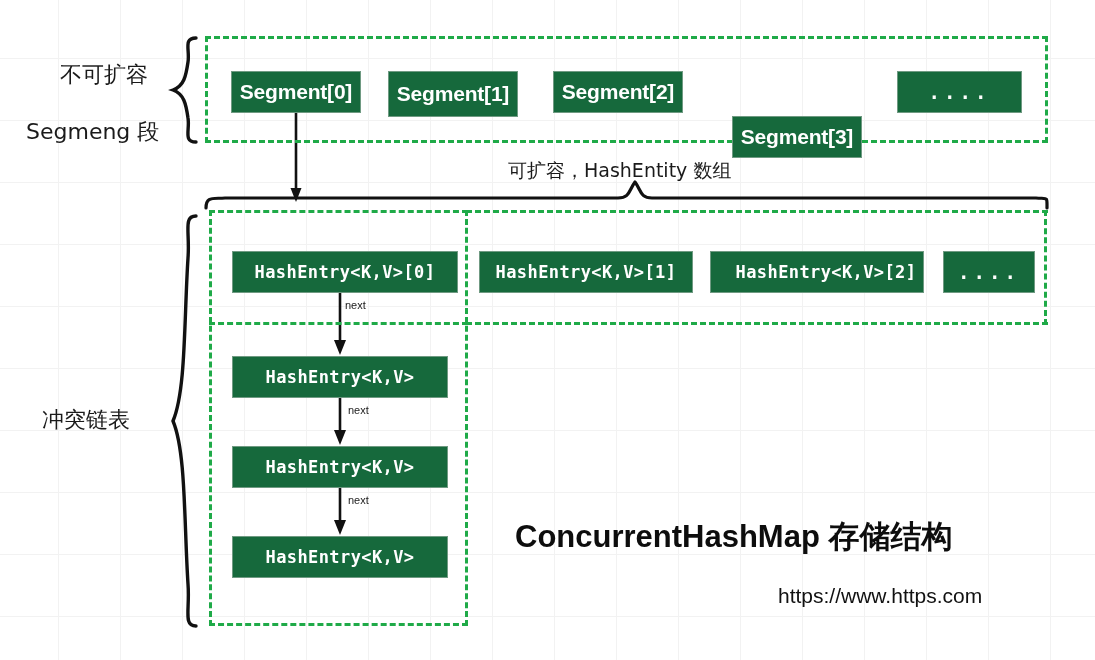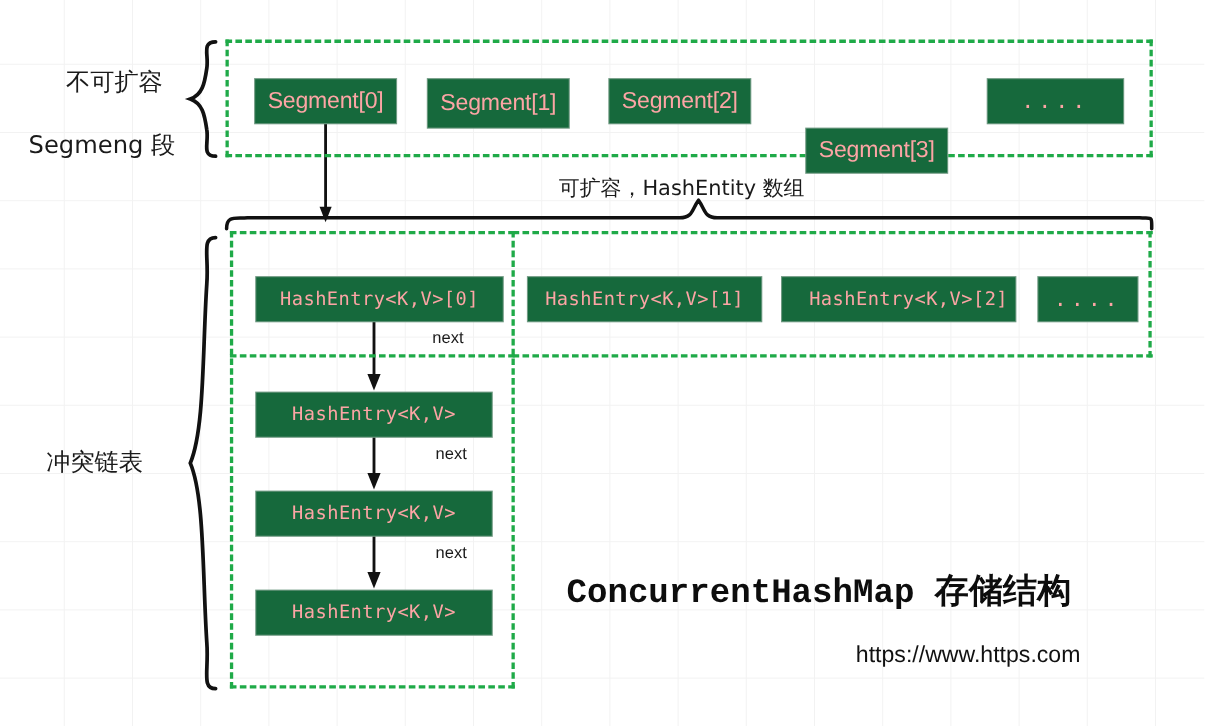--- a/index.html
+++ b/index.html
@@ -19,27 +19,28 @@
     background-position: -4px -4px;
     overflow: hidden;
     font-family: "Liberation Sans", sans-serif;
   }
 
   
   .node {
     position: absolute;
     box-sizing: border-box;
     background: #16693c;
-    color: #fca5a5;
+    color: #ffffff;
     display: flex;
     align-items: center;
     justify-content: center;
     text-align: right;
     box-shadow: 0 0 0 1px #6f9a82;
     white-space: nowrap;
+    font-weight: bold;
   }
   .node.seg {
     font-family: "Liberation Sans", sans-serif;
     font-size: 21px;
     letter-spacing: -0.2px;
   }
   .node.entry {
     font-family: "DejaVu Sans Mono", monospace;
     font-size: 17px;
     letter-spacing: 0.4px;
@@ -73,26 +74,25 @@
     position: absolute;
     color: #1a1a1a;
     white-space: nowrap;
   }
   .label.cn {
     font-family: "DejaVu Sans", sans-serif;
     font-size: 22px;
   }
   .label.small {
     font-family: "Liberation Sans", sans-serif;
-    font-size: 15px;
-    margin-left: 48px;
+    font-size: 11px;
   }
   .title {
     position: absolute;
-    font-family: Liberation Mono, monospace;
+    font-family: Liberation Sans, sans-serif;
     font-weight: bold;
     font-size: 31px;
     color: #0d0d0d;
     white-space: nowrap;
   }
   .url {
     position: absolute;
     font-family: "Liberation Sans", sans-serif;
     font-size: 21px;
     color: #111111;

